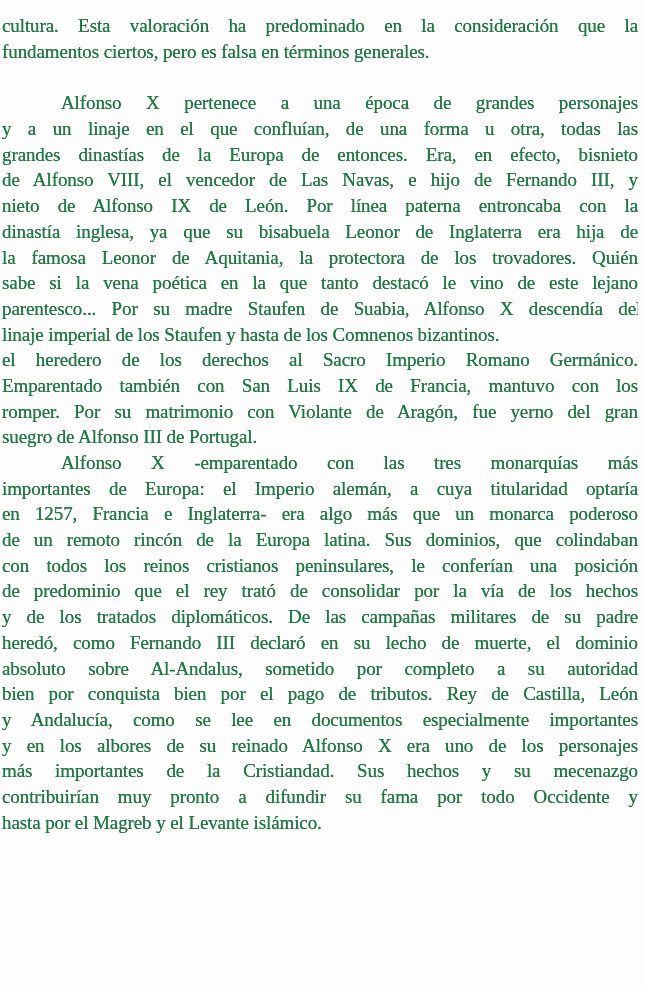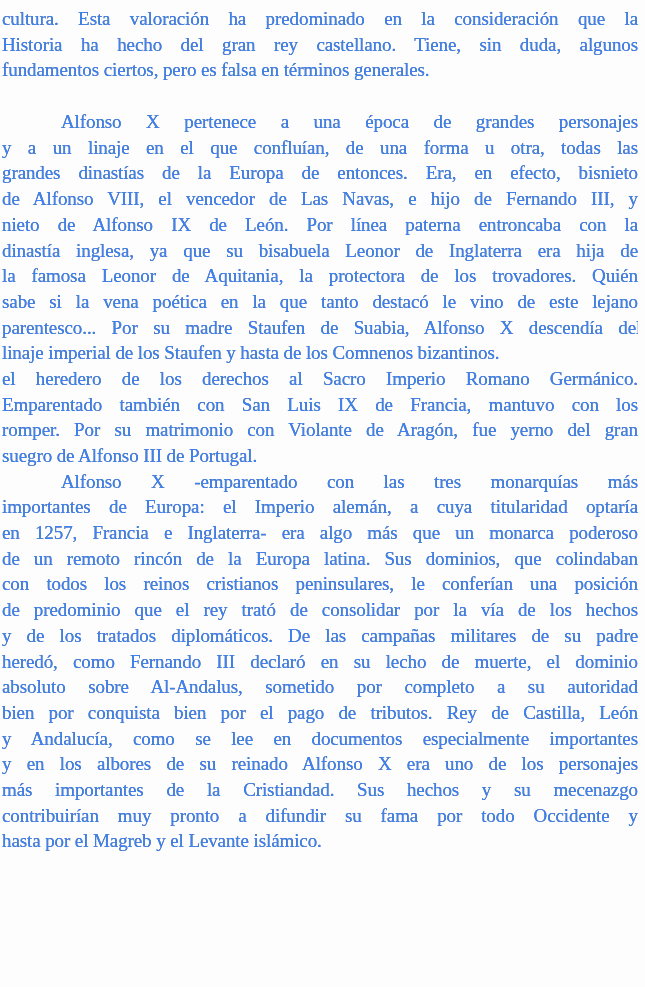--- a/index.html
+++ b/index.html
@@ -8,24 +8,25 @@
     height: 987px;
     background: #fdfdfd;
     overflow: hidden;
   }
   .page {
     box-sizing: border-box;
     width: 645px;
     height: 972px;
     padding: 6px 7px 0 2px;
     background: #fdfdfd;
-    color: #3b82f6;
+    color: #15803d;
     font-family: "Liberation Serif", "DejaVu Serif", serif;
     font-size: 19px;
     font-weight: 500;
+    margin-top: 7px;
   }
   .text-block { width: 100%; }
   .para { margin: 0; }
   .para.gap { margin-top: 26px; }
   .line {
     height: 25.7px;
     line-height: 25.7px;
     white-space: nowrap;
     overflow: hidden;
     letter-spacing: -0.1px;
@@ -33,21 +34,20 @@
   .line.indent { padding-left: 59px; }
   .t { text-shadow: 0 0 0.45px rgba(10,10,10,0.65); }
 </style>
 </head>
 <body>
 
 <div class="page">
   <div class="text-block" id="text-block">
       <div class="para">
         <div class="line" style="word-spacing: 14.7726px;"><span class="t">cultura. Esta valoración ha predominado en la consideración que la</span></div>
-        <div class="line" style="word-spacing: 13.8781px;"><span class="t">Historia ha hecho del gran rey castellano. Tiene, sin duda, algunos</span></div>
         <div class="line last"><span class="t">fundamentos ciertos, pero es falsa en términos generales.</span></div>
       </div>
       <div class="para gap">
         <div class="line indent" style="word-spacing: 19.9004px;"><span class="t">Alfonso X pertenece a una época de grandes personajes</span></div>
         <div class="line" style="word-spacing: 11.8248px;"><span class="t">y a un linaje en el que confluían, de una forma u otra, todas las</span></div>
         <div class="line" style="word-spacing: 13.3672px;"><span class="t">grandes dinastías de la Europa de entonces. Era, en efecto, bisnieto</span></div>
         <div class="line" style="word-spacing: 9.53606px;"><span class="t">de Alfonso VIII, el vencedor de Las Navas, e hijo de Fernando III, y</span></div>
         <div class="line" style="word-spacing: 13.5057px;"><span class="t">nieto de Alfonso IX de León. Por línea paterna entroncaba con la</span></div>
         <div class="line" style="word-spacing: 11.1648px;"><span class="t">dinastía inglesa, ya que su bisabuela Leonor de Inglaterra era hija de</span></div>
         <div class="line" style="word-spacing: 11.3187px; text-align: center;"><span class="t">la famosa Leonor de Aquitania, la protectora de los trovadores. Quién</span></div>

